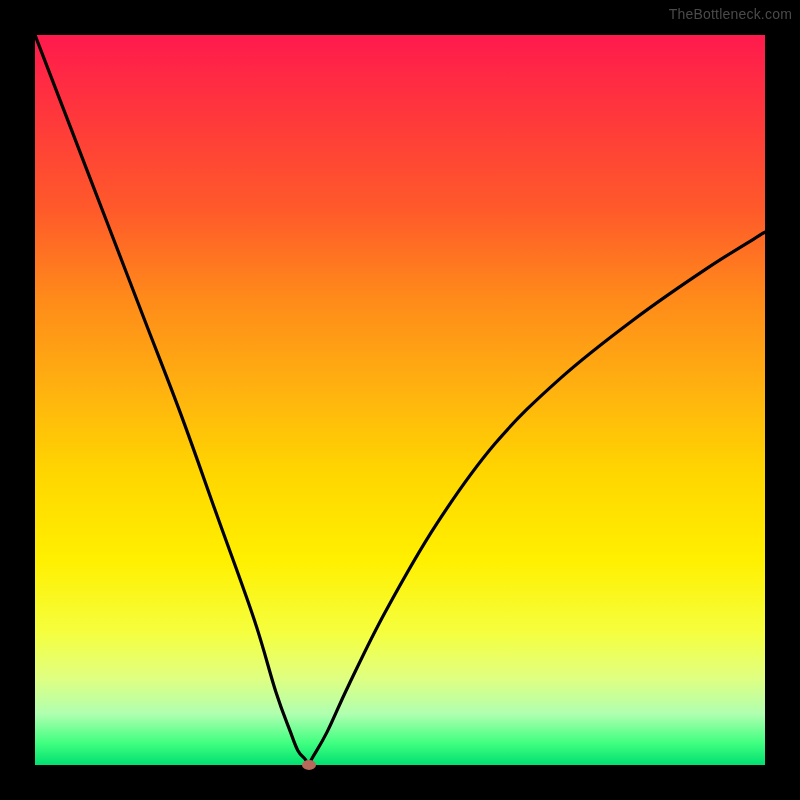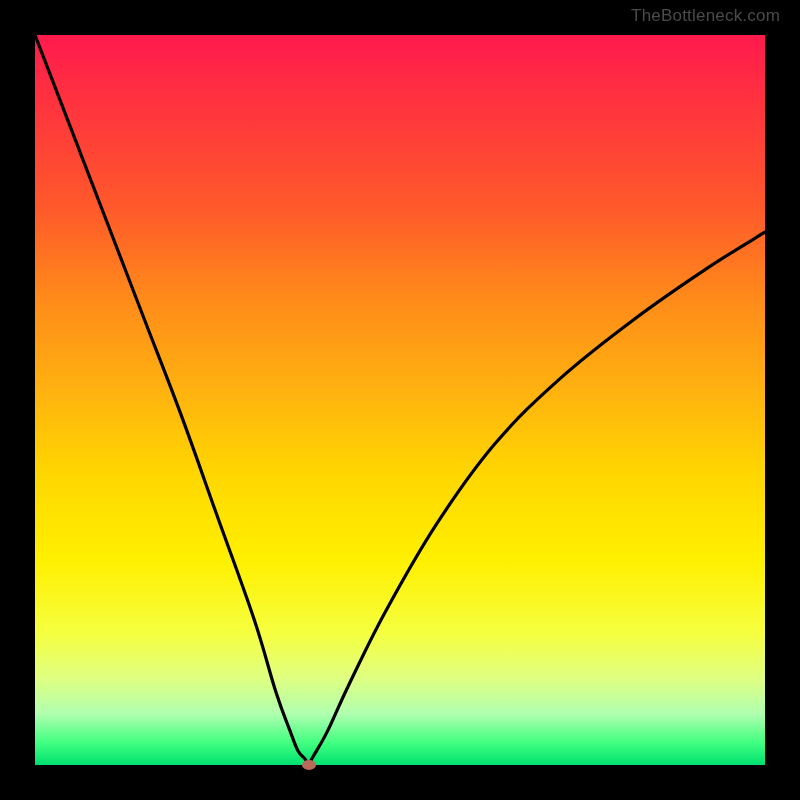--- a/index.html
+++ b/index.html
@@ -50,23 +50,23 @@
     position: absolute;
     width: 14px;
     height: 10px;
     background: #b86a5a;
     border-radius: 50%;
     transform: translate(-50%, -50%);
   }
   .watermark {
     position: absolute;
     top: 6px;
-    right: 20px;
+    right: 8px;
     color: #4a4a4a;
-    font-size: 17px;
+    font-size: 14px;
     font-weight: 500;
     letter-spacing: 0.2px;
   }
 </style>
 </head>
 <body>
 
 <div class="container">
 
   <div class="watermark">TheBottleneck.com</div>

